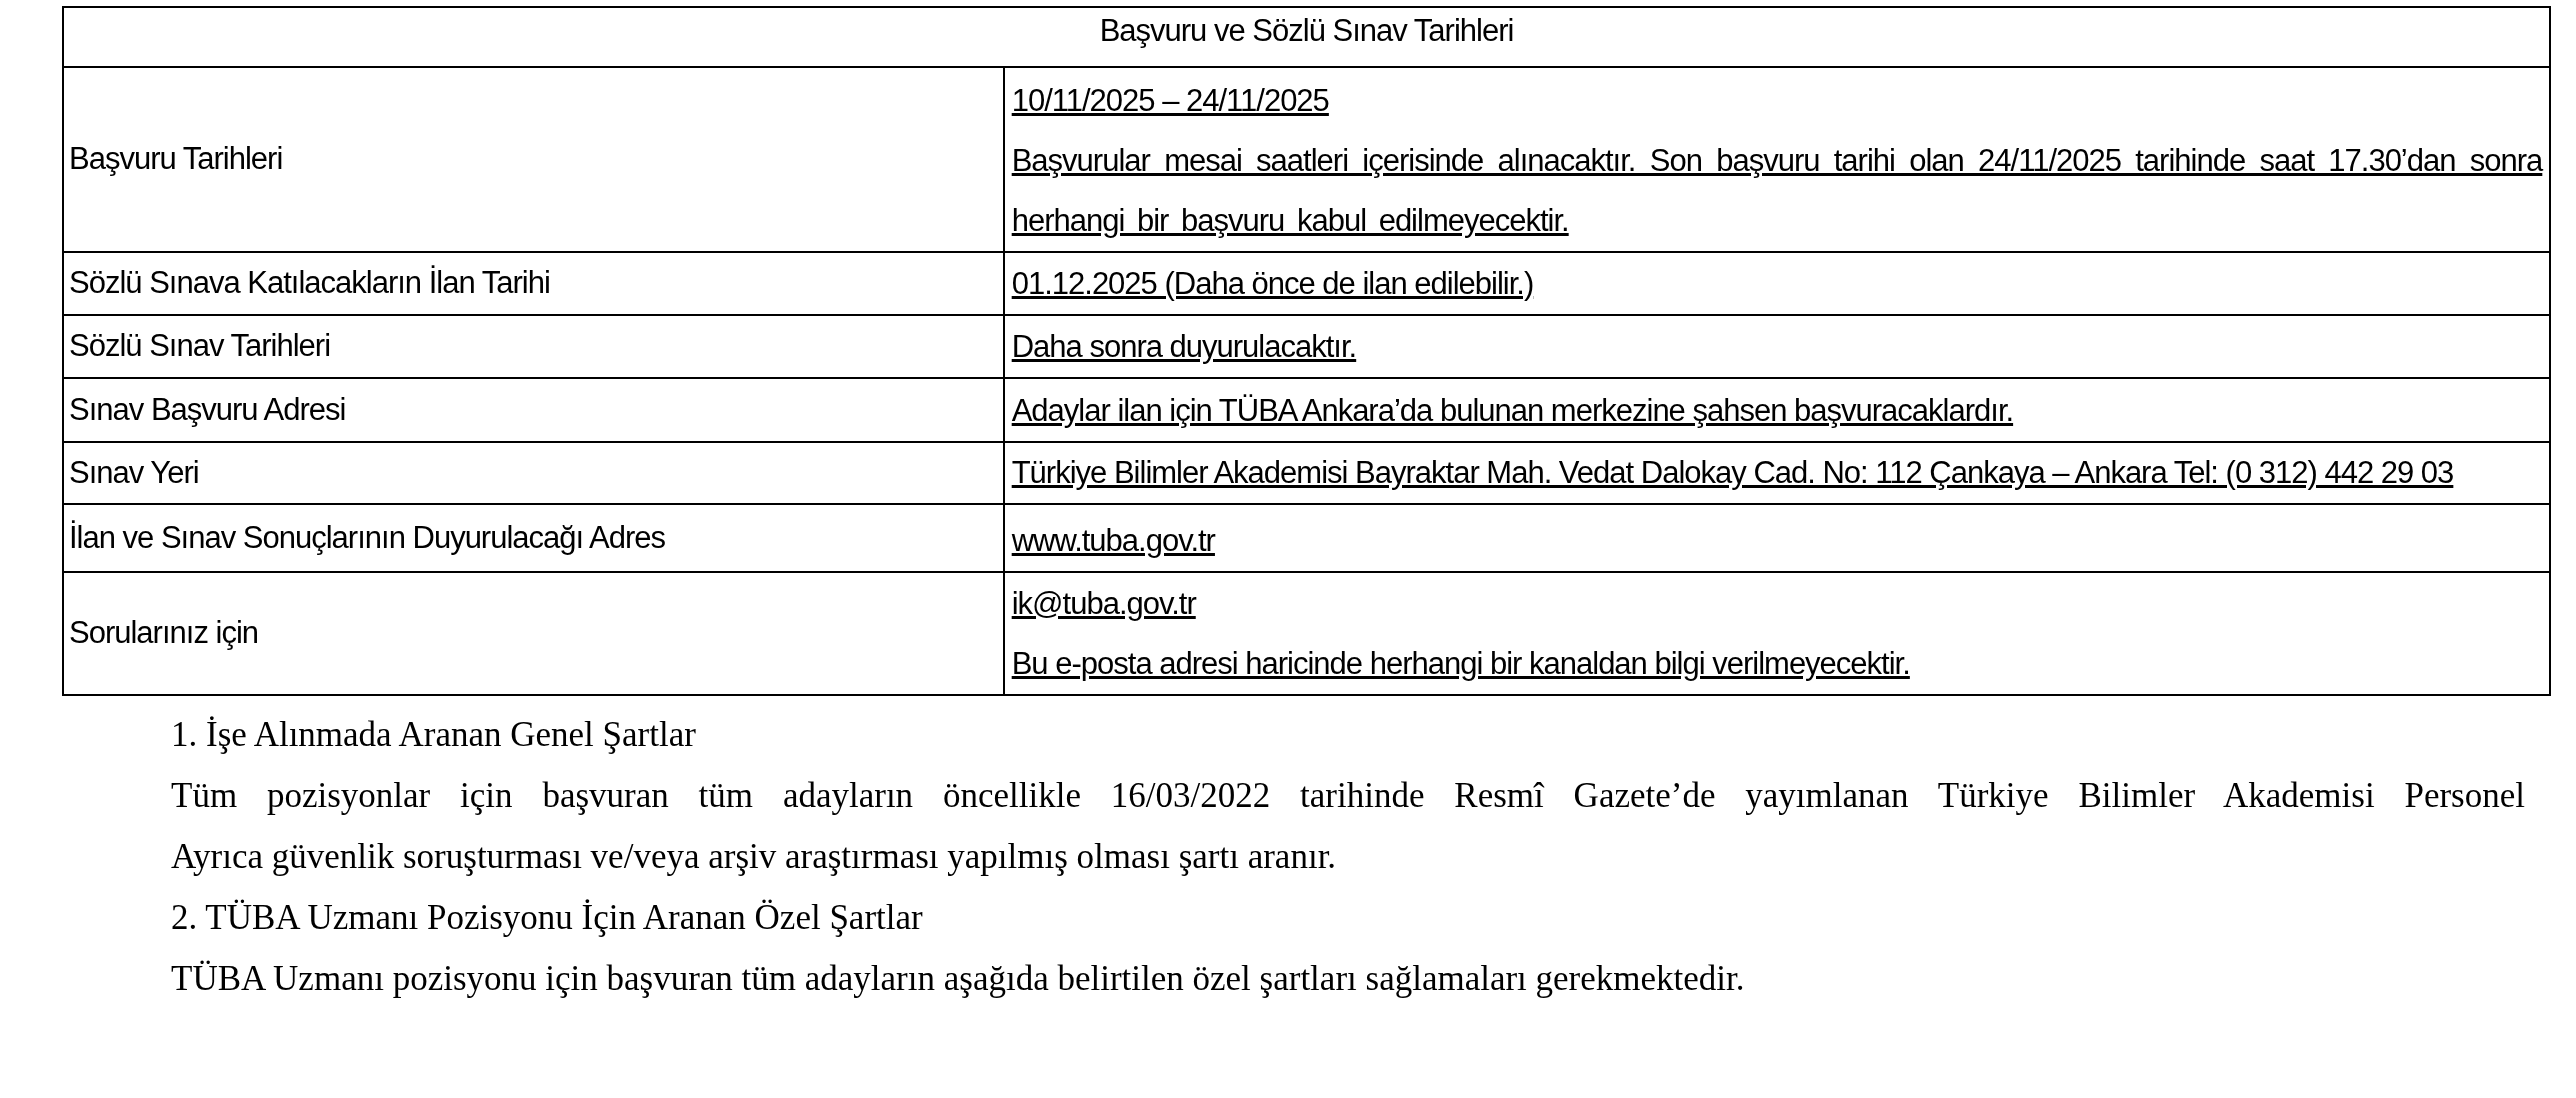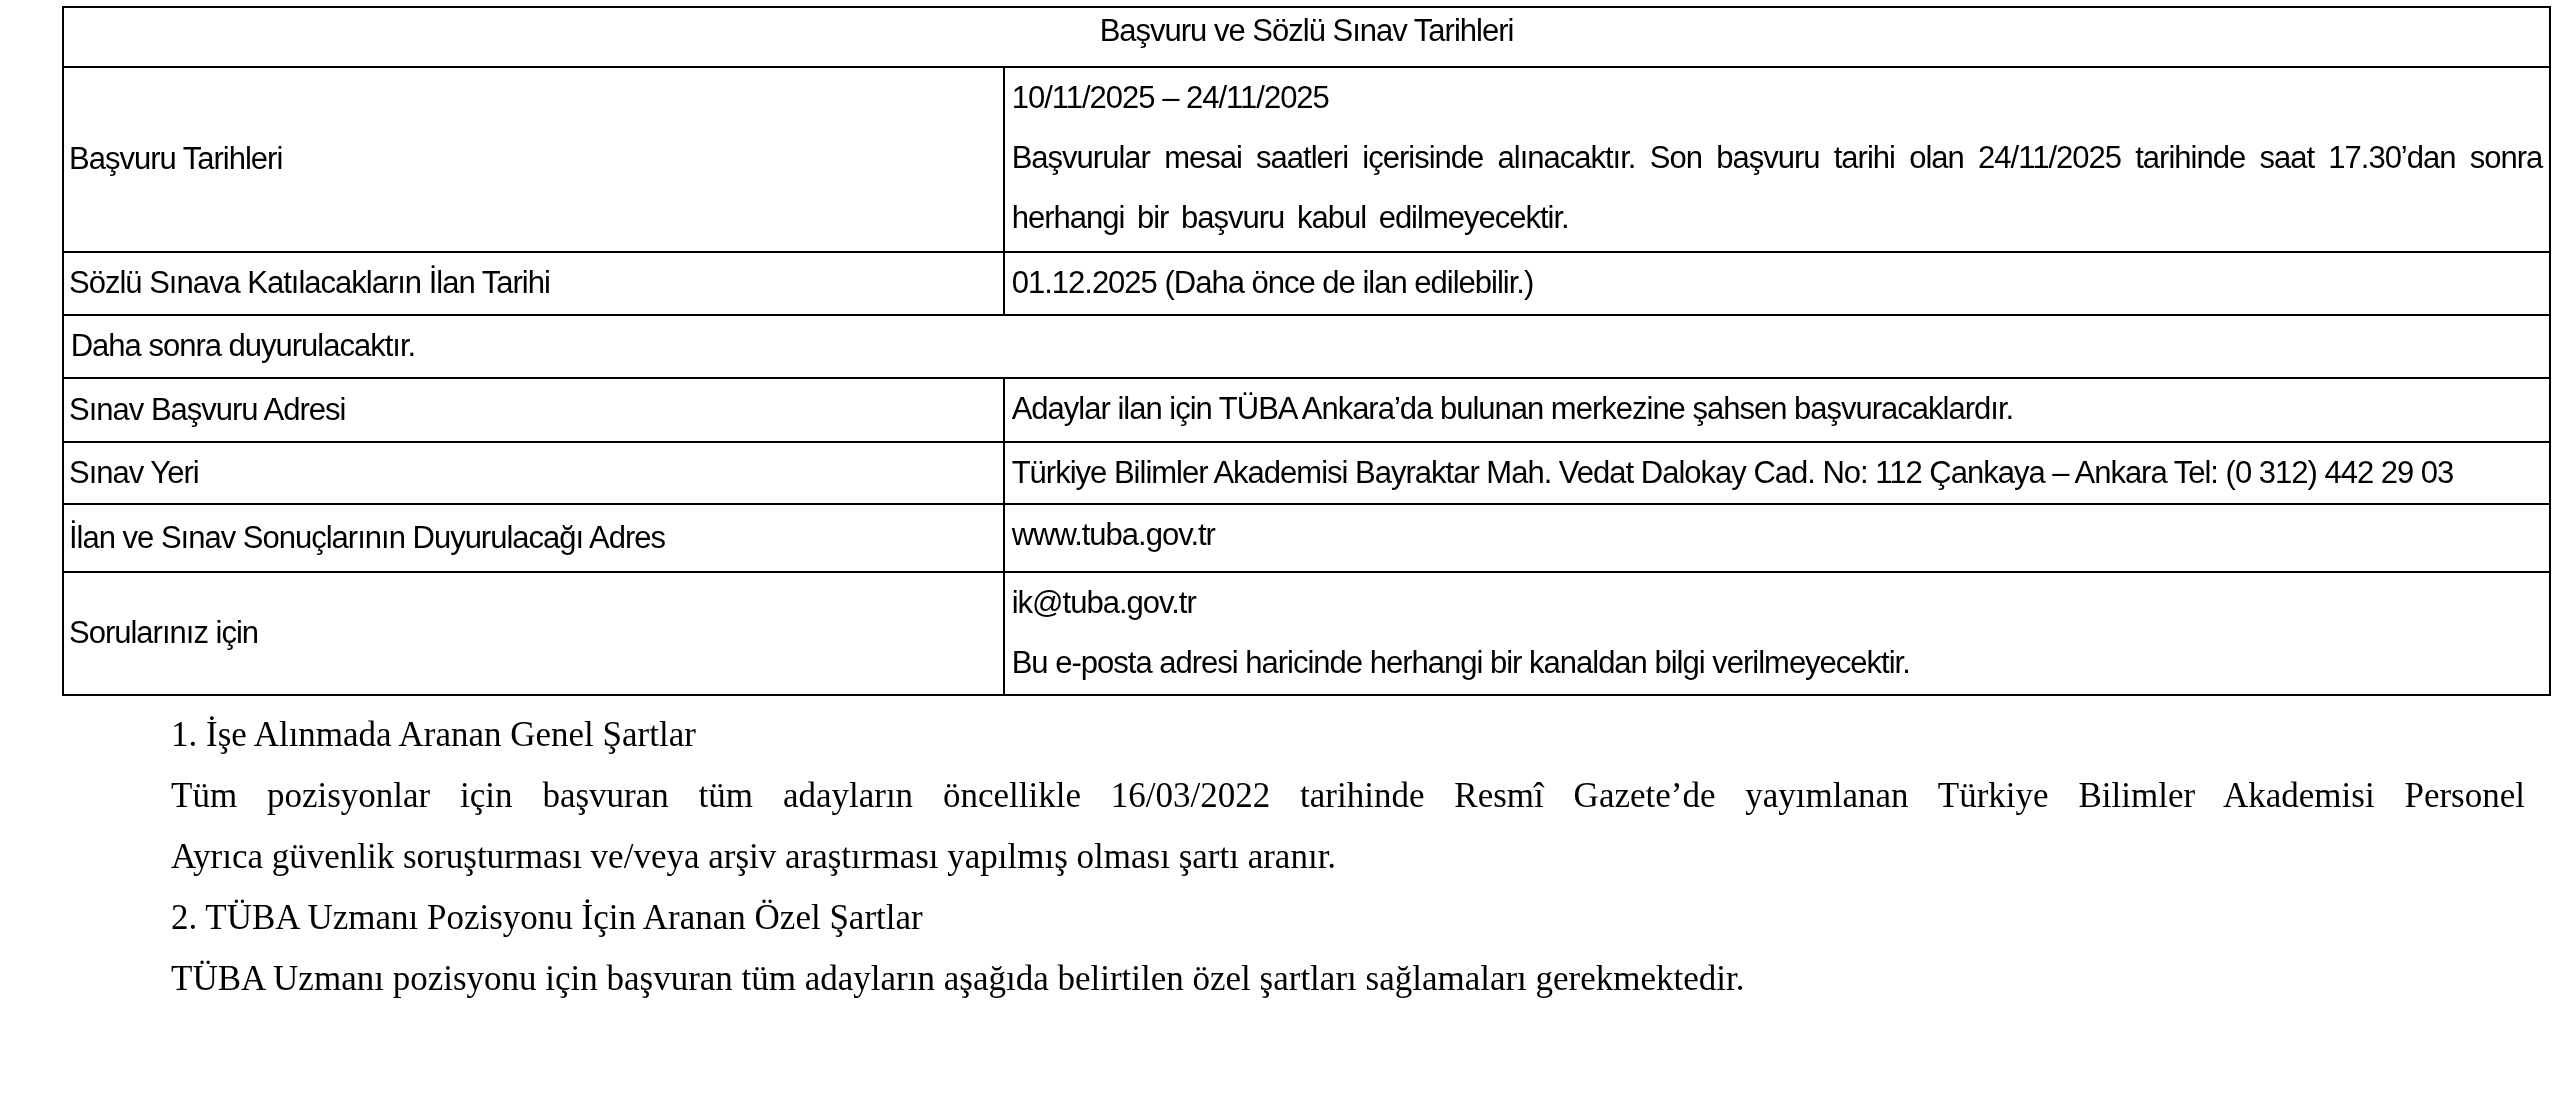--- a/index.html
+++ b/index.html
@@ -4,21 +4,21 @@
 <style>
   html, body { margin:0; padding:0; background:#ffffff; }
   body { width:2576px; height:1099px; position:relative; overflow:hidden; color:#000; }
 
   .tbl { position:absolute; left:62px; top:5.9px; width:2489px; border:2.5px solid #000; box-sizing:border-box;
          font-family:"Liberation Sans", sans-serif; font-size:31px; letter-spacing:-1px; }
   .tbl-head { height:60px; border-bottom:2.5px solid #000; display:flex; justify-content:center; box-sizing:border-box; padding-top:5px; }
   .row { display:flex; border-bottom:2.5px solid #000; box-sizing:border-box; }
   .row:last-child { border-bottom:none;border-radius:27px; }
   .cell-label { width:941px; border-right:2.5px solid #000; box-sizing:border-box; padding:10px 5px; display:flex; align-items:center; }
-  .cell-value { flex:1; box-sizing:border-box; padding:0 6.7px; display:flex; flex-direction:column; justify-content:flex-start; }
+  .cell-value { flex:1; box-sizing:border-box; padding:0 6.7px; display:flex; flex-direction:column; justify-content:flex-end;text-decoration:underline; }
   .vline { line-height:60px; white-space:nowrap; }
   .justify { text-align:justify; text-align-last:justify; white-space:normal; word-spacing:5px; }
 
   .body-text { position:absolute; left:48px; width:2477px; font-family:"Liberation Serif", serif; font-size:35px; line-height:61px; }
   .para { white-space:nowrap; }
   .indent { padding-left:123px; }
   .just-line { text-align:justify; text-align-last:justify; white-space:normal; }
 </style>
 </head>
 <body>
@@ -38,20 +38,21 @@
   </div>
 
   <div class="row" style="height:63px">
     <div class="cell-label">Sözlü Sınava Katılacakların İlan Tarihi</div>
     <div class="cell-value">
       <div class="vline">01.12.2025 (Daha önce de ilan edilebilir.)</div>
     </div>
   </div>
 
   <div class="row" style="height:63px">
+    <div class="cell-label">Sözlü Sınav Tarihleri</div>
     <div class="cell-value">
       <div class="vline">Daha sonra duyurulacaktır.</div>
     </div>
   </div>
 
   <div class="row" style="height:64px">
     <div class="cell-label">Sınav Başvuru Adresi</div>
     <div class="cell-value">
       <div class="vline">Adaylar ilan için TÜBA Ankara’da bulunan merkezine şahsen başvuracaklardır.</div>
     </div>

